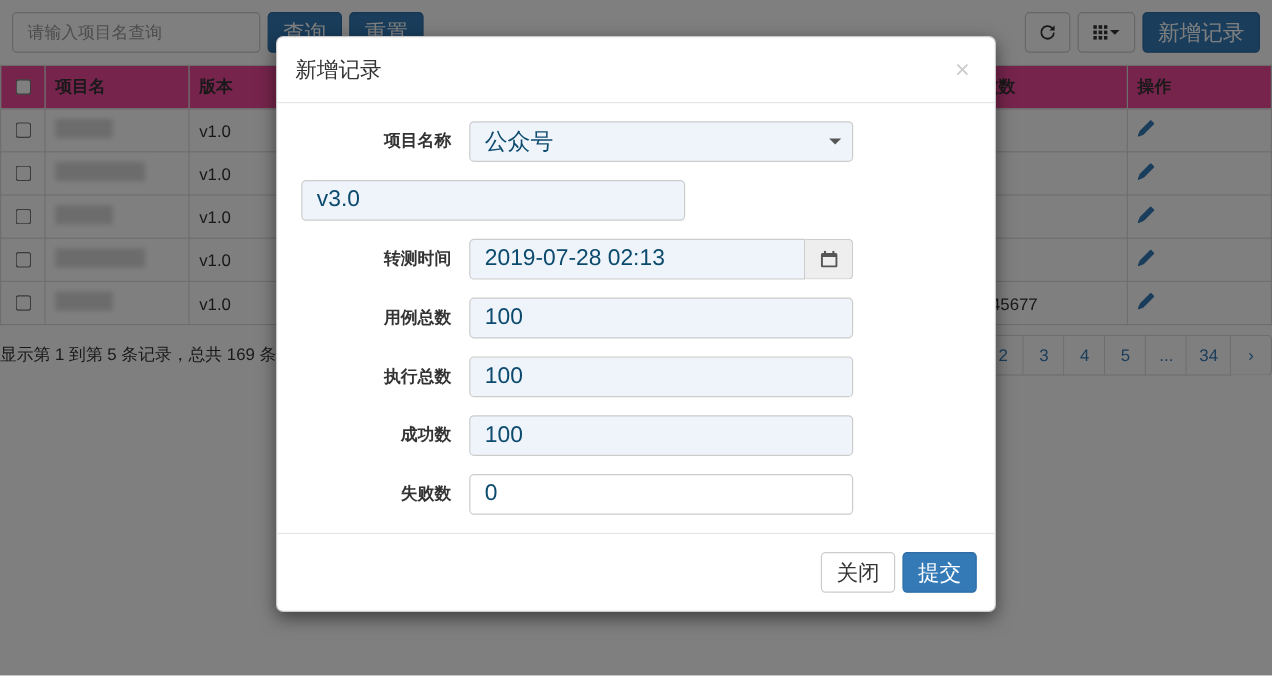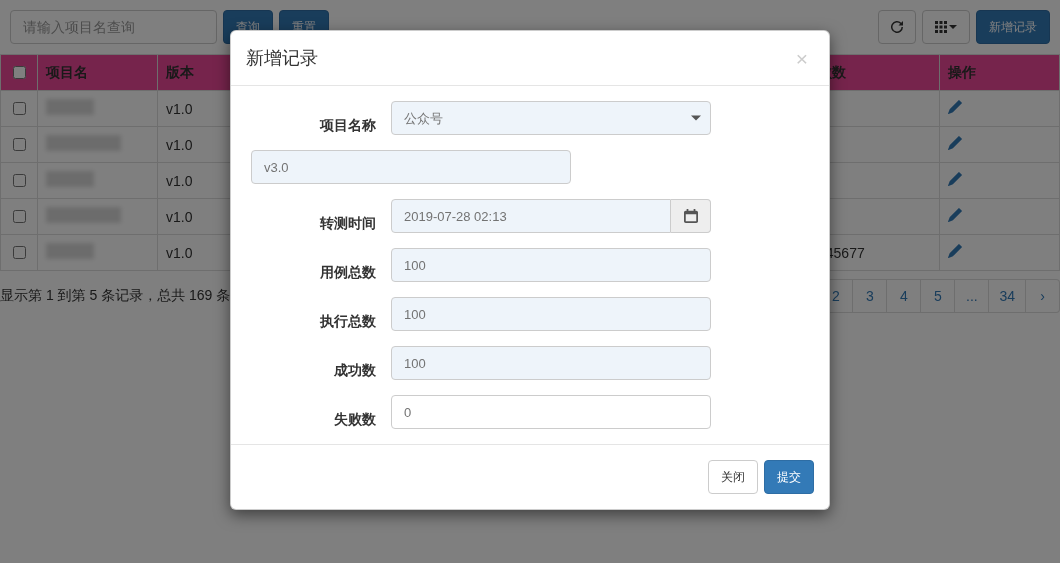--- a/index.html
+++ b/index.html
@@ -1,21 +1,21 @@
 <!DOCTYPE html>
 <html><head>
 <meta charset="utf-8">
 <style>
 html,body{margin:0;padding:0;font-family:"Helvetica Neue",Helvetica,Arial,"Microsoft YaHei",sans-serif;font-size:14px;color:#333;background:#fff}
 *{box-sizing:border-box}
 .page{width:1060px;height:563px;position:relative;overflow:hidden}
 .toolbar{display:flex;align-items:center;padding:10px;gap:6px}
 .search-input{flex:0 0 190px;height:34px;padding:6px 12px;border:1px solid #ccc;border-radius:4px;font-size:14px;color:#be185d}
 .search-input::placeholder{color:#999}
-.btn{display:inline-flex;align-items:center;justify-content:center;height:34px;padding:6px 12px;border:1px solid transparent;border-radius:4px;font-size:12px;cursor:pointer;white-space:nowrap}
+.btn{display:inline-flex;align-items:center;justify-content:center;height:34px;padding:6px 12px;border:1px solid transparent;border-radius:4px;font-size:18px;cursor:pointer;white-space:nowrap}
 .btn-primary{background:#337ab7;border-color:#2e6da4;color:#fff}
 .btn-default{background:#fff;border-color:#ccc;color:#333}
 .flex-spacer{flex:1}
 .icon-btn{width:38px}
 .icon-btn svg{width:14px;height:14px}
 .caret{display:inline-block;margin-left:2px;vertical-align:middle;border-top:4px solid;border-right:4px solid transparent;border-left:4px solid transparent}
 .table{width:100%;border-collapse:collapse}
 .table th,.table td{border:1px solid #ddd;padding:8px;text-align:left;vertical-align:middle}
 .table th{background:#ec4899;font-weight:700}
 .table td.center,.table th.center{text-align:left}
@@ -34,25 +34,25 @@
 .page-btn:first-child{border-left-width:1px;border-radius:4px 0 0 4px}
 .page-btn:last-child{border-radius:0 4px 4px 0}
 .page-btn.active{background:#337ab7;border-color:#337ab7;color:#fff}
 .page-btn.disabled{color:#999;cursor:not-allowed}
 .overlay{position:absolute;inset:0;background:rgba(0,0,0,0.5)}
 .modal{position:absolute;top:30px;left:50%;transform:translateX(-50%);width:600px;background:#fff;border-radius:6px;box-shadow:0 5px 15px rgba(0,0,0,.5);border:1px solid rgba(0,0,0,.2)}
 .modal-header{padding:15px 15px;border-bottom:1px solid #e5e5e5;display:flex;align-items:center}
 .modal-title{font-size:18px;margin:0;font-weight:500}
 .close{margin-left:auto;font-size:21px;color:#ccc;cursor:pointer;line-height:1;border:none;background:none}
 .modal-body{padding:15px 20px}
-.form-row{display:flex;align-items:flex-end;margin-bottom:15px}
+.form-row{display:flex;align-items:center;margin-bottom:15px}
 .form-row:last-child{margin-bottom:0}
 .form-label{width:140px;text-align:right;padding-right:15px;font-weight:700;font-size:14px}
 .form-control-wrap{flex:0 0 320px}
-.form-control{width:100%;height:34px;padding:6px 12px;border:1px solid #ccc;border-radius:4px;font-size:13px;color:#737373;background:#fff}
+.form-control{width:100%;height:34px;padding:6px 12px;border:1px solid #ccc;border-radius:4px;font-size:19px;color:#0c4a6e;background:#fff}
 .form-control.filled{background:#eef4fa}
 select.form-control{appearance:none;background-image:none;padding-right:24px}
 .select-wrap{position:relative}
 .select-wrap::after{content:"";position:absolute;right:10px;top:50%;transform:translateY(-50%);border-top:5px solid #555;border-left:5px solid transparent;border-right:5px solid transparent;pointer-events:none}
 .input-group{display:flex}
 .input-group .form-control{border-radius:4px 0 0 4px;flex:1}
 .input-group .addon{width:40px;display:flex;align-items:center;justify-content:center;border:1px solid #ccc;border-left:0;border-radius:0 4px 4px 0;background:#eee;color:#555;cursor:pointer}
 .modal-footer{padding:15px;border-top:1px solid #e5e5e5;display:flex;justify-content:flex-end;gap:6px}
 </style>
 </head>

